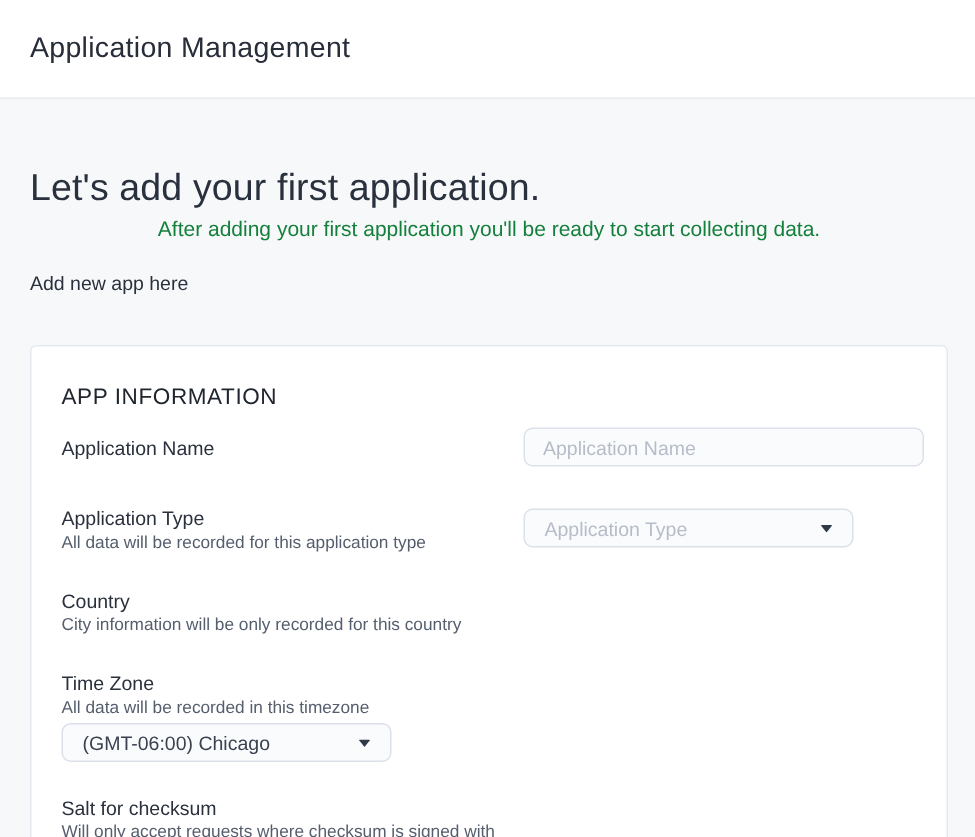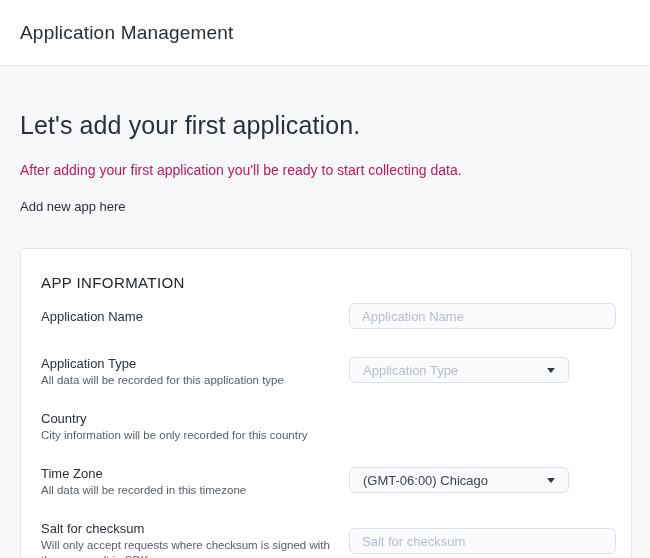--- a/index.html
+++ b/index.html
@@ -29,25 +29,26 @@
   .main-area { padding: 0 18px 0 20px; }
   .intro-heading {
     margin-top: 44px;
     font-size: 25px;
     font-weight: 500;
     color: #2a313e;
     letter-spacing: .1px;
     line-height: 30px;
   }
   .intro-subheading {
-    margin-top: 22px;
+    margin-top: 4px;
     font-size: 14px;
     font-weight: 400;
-    color: #be185d;
+    color: #15803d;
     line-height: 17px;
+    text-align: center;
   }
   .section-heading {
     margin-top: 16px;
     font-size: 13px;
     font-weight: 500;
     color: #2a313e;
     line-height: 23px;
   }
   
   .card {
@@ -68,21 +69,21 @@
     line-height: 16px;
   }
   
   .form-row {
     display: flex;
     align-items: flex-start;
     justify-content: space-between;
   }
   .form-row.r1 { margin-top: 12px; }
   .form-row.r2 { margin-top: 26px; }
-  .form-row.r3, .form-row.r4, .form-row.r5 { margin-top: 22px; }
+  .form-row.r3, .form-row.r4, .form-row.r5 { margin-top: 22px; flex-direction: column; }
 
   .label-col { width: 305px; }
   .field-label {
     font-size: 13px;
     font-weight: 500;
     color: #2a313d;
     line-height: 17px;
   }
   .r1 .field-label { margin-top: 5px; }
   .field-desc {

